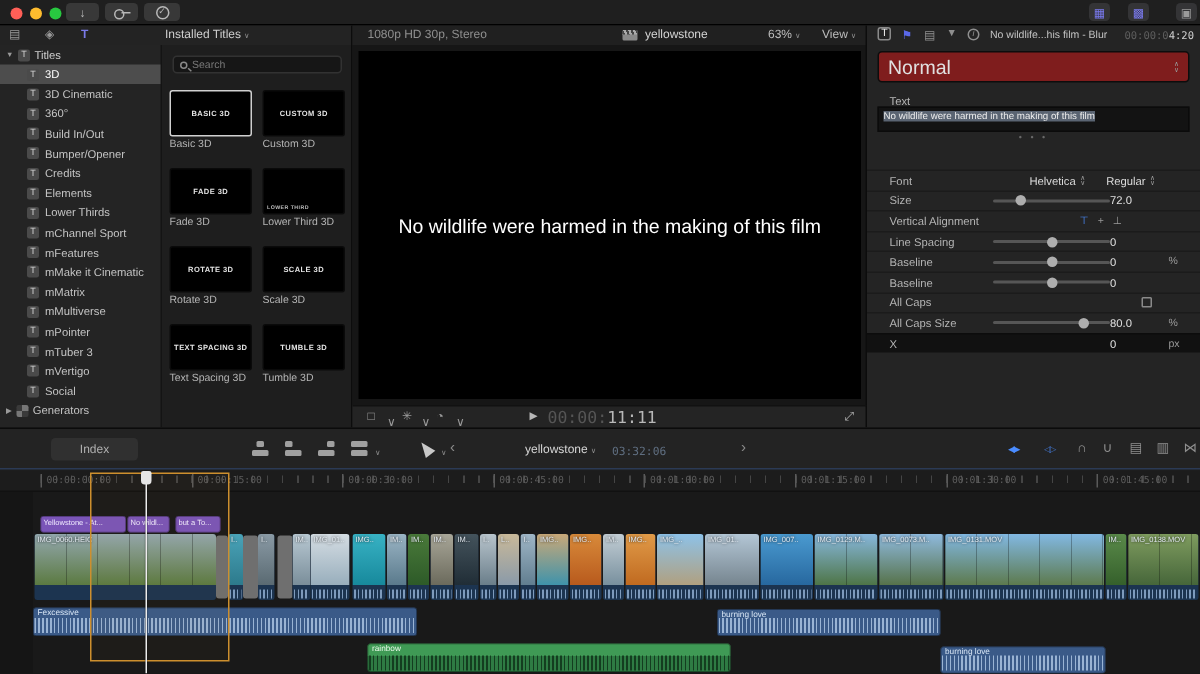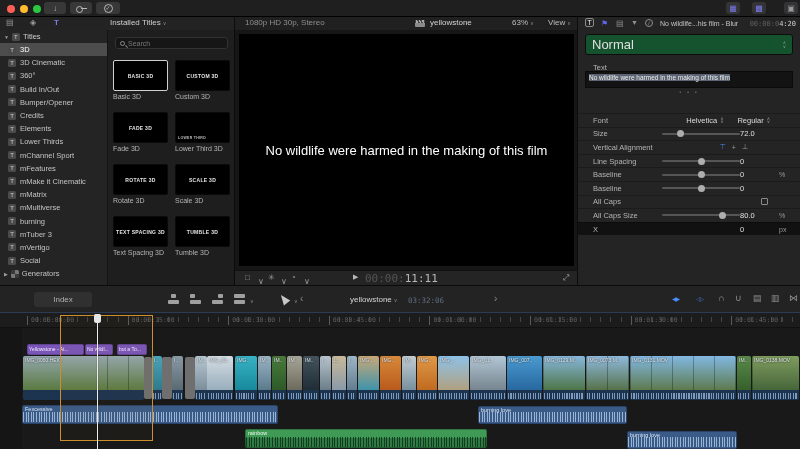--- a/index.html
+++ b/index.html
@@ -31,21 +31,21 @@
   .clapper::before{content:"";position:absolute;left:0;top:0;width:10px;height:2.5px;
     background:repeating-linear-gradient(70deg,#444 0 1.5px,#aaa 1.5px 3px);}
   .itab{position:absolute;top:1.5px;font-size:8px;color:#8f8f8f;}
 
   
   #sidebar{position:absolute;left:0;top:30px;width:108px;height:255px;background:#242424;border-right:1px solid #141414;}
   .sb-root{height:13px;display:flex;align-items:center;padding-left:4px;font-size:7.5px;color:#cfcfcf;gap:3px;}
   .disc{font-size:5px;color:#9a9a9a;}
   .t-badge{display:inline-flex;width:8px;height:8px;background:#4a4a4a;border-radius:1.5px;color:#cfcfcf;
     font-size:6px;align-items:center;justify-content:center;flex:none;}
-  .sb-item{height:13.2px;display:flex;align-items:center;gap:4px;padding-left:8px;font-size:7.5px;color:#c4c4c4;}
+  .sb-item{height:13.2px;display:flex;align-items:center;gap:4px;padding-left:18px;font-size:7.5px;color:#c4c4c4;}
   .sb-item.sel{background:#4d4d4d;color:#fff;}
   .sb-gen{height:13.2px;display:flex;align-items:center;gap:3px;padding-left:4px;font-size:7.5px;color:#c4c4c4;}
   .gen-badge{display:inline-flex;width:8px;height:8px;border-radius:1.5px;flex:none;
     background:repeating-conic-gradient(#777 0 25%,#3a3a3a 0 50%);}
 
   
   #thumbs{position:absolute;left:108px;top:30px;width:127px;height:255px;background:#1e1e1e;border-right:1px solid #0c0c0c;}
   #searchbox{position:absolute;left:7px;top:7px;width:113px;height:12px;background:#161616;border:1px solid #323232;
     border-radius:3px;display:flex;align-items:center;padding-left:4px;gap:3px;}
   .mag{width:5px;height:5px;border:1px solid #8a8a8a;border-radius:50%;position:relative;flex:none;}
@@ -67,21 +67,21 @@
   #canvas-text{color:#fff;font-size:13px;}
   #transport{position:absolute;left:235px;top:270px;width:343px;height:15px;background:#242424;
     border-right:1px solid #0c0c0c;border-top:1px solid #111;}
   .ticon{position:absolute;top:2px;font-size:8px;color:#9a9a9a;}
   #meters{position:absolute;left:440px;top:3px;width:12px;height:9px;background:#1a1a1a;display:flex;gap:2px;
     align-items:flex-end;padding:1px;}
   #meters div{width:3px;background:#4e9a3c;}
 
   
   #inspector{position:absolute;left:578px;top:30px;width:222px;height:255px;background:#242424;}
-  #preset{position:absolute;left:7px;top:4px;width:208px;height:21px;background:#14532d;border:1px solid #0d0d0d;
+  #preset{position:absolute;left:7px;top:4px;width:208px;height:21px;background:#7f1d1d;border:1px solid #0d0d0d;
     border-radius:3px;display:flex;align-items:center;padding:0 6px;}
   #preset .plabel{font-size:13px;color:#e0e0e0;}
   .stepper{margin-left:auto;display:flex;flex-direction:column;line-height:3.5px;font-size:4.5px;color:#9a9a9a;}
   #text-label{position:absolute;left:15px;top:33px;font-size:7.5px;color:#b8b8b8;}
   #text-field{position:absolute;left:7px;top:41px;width:208px;height:17px;background:#131313;border:1px solid #0b0b0b;
     padding:2px 3px;font-size:6.5px;color:#ececec;}
   #text-field span{background:#5a6472;}
   #text-dots{position:absolute;left:0;right:0;top:59px;text-align:center;font-size:6px;color:#6a6a6a;letter-spacing:2px;}
   #basic-hdr{position:absolute;left:0;top:68px;width:222px;height:13px;border-top:1px solid #181818;
     display:flex;align-items:center;padding:0 10px 0 15px;}
@@ -271,21 +271,21 @@
         <div class="sb-item">
           <div class="t-badge">T</div>
           <div>mMatrix</div>
         </div>
         <div class="sb-item">
           <div class="t-badge">T</div>
           <div>mMultiverse</div>
         </div>
         <div class="sb-item">
           <div class="t-badge">T</div>
-          <div>burning</div>
+          <div>mPointer</div>
         </div>
         <div class="sb-item">
           <div class="t-badge">T</div>
           <div>mTuber 3</div>
         </div>
         <div class="sb-item">
           <div class="t-badge">T</div>
           <div>mVertigo</div>
         </div>
         <div class="sb-item">

